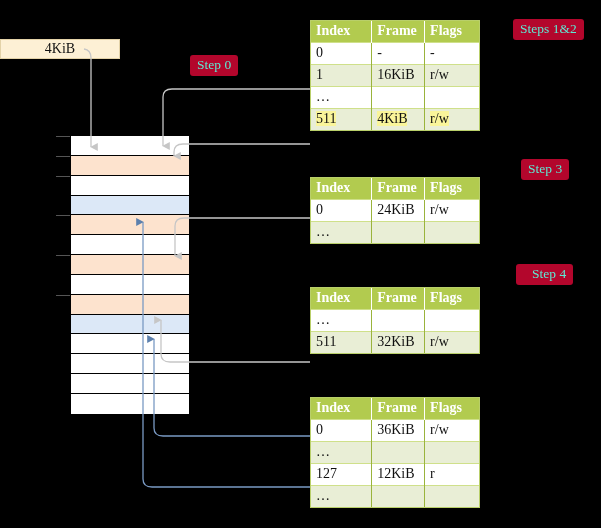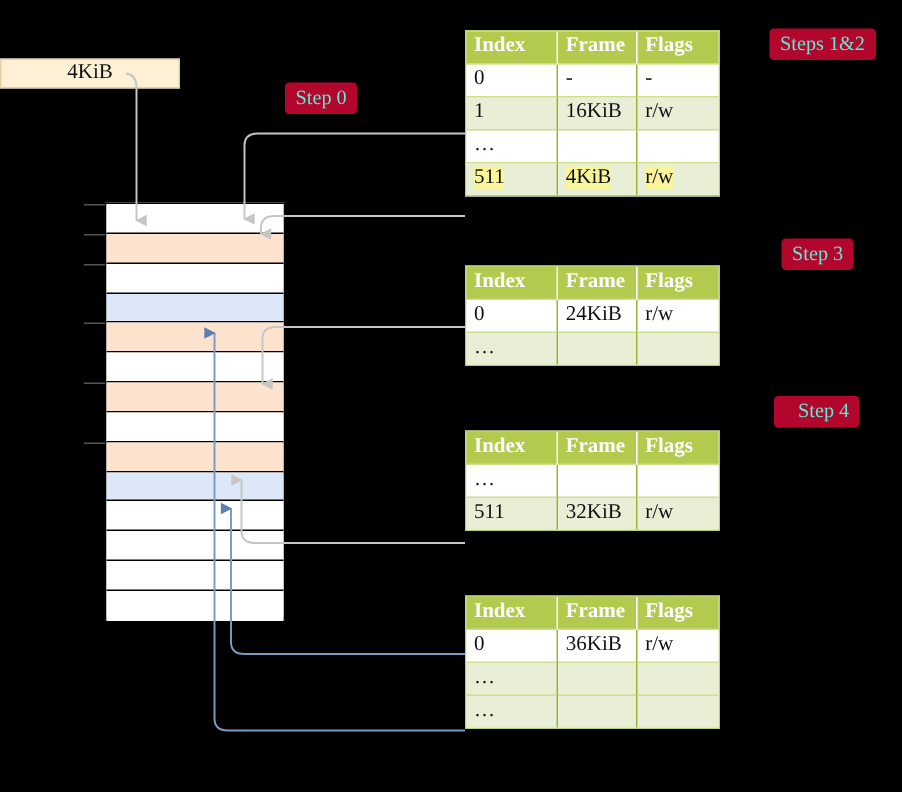--- a/index.html
+++ b/index.html
@@ -180,20 +180,25 @@
           <tr class="odd">
             <td class="colw-i">0</td>
             <td class="colw-f">36KiB</td>
             <td class="colw-g">r/w</td>
           </tr>
           <tr class="even">
             <td class="colw-i">…</td>
             <td class="colw-f"></td>
             <td class="colw-g"></td>
           </tr>
+          <tr class="odd">
+            <td class="colw-i">127</td>
+            <td class="colw-f">12KiB</td>
+            <td class="colw-g">r</td>
+          </tr>
           <tr class="even">
             <td class="colw-i">…</td>
             <td class="colw-f"></td>
             <td class="colw-g"></td>
           </tr>
         </tbody>
       </table>
     </div>
 
   <svg id="wires" viewBox="0 0 601 528">

